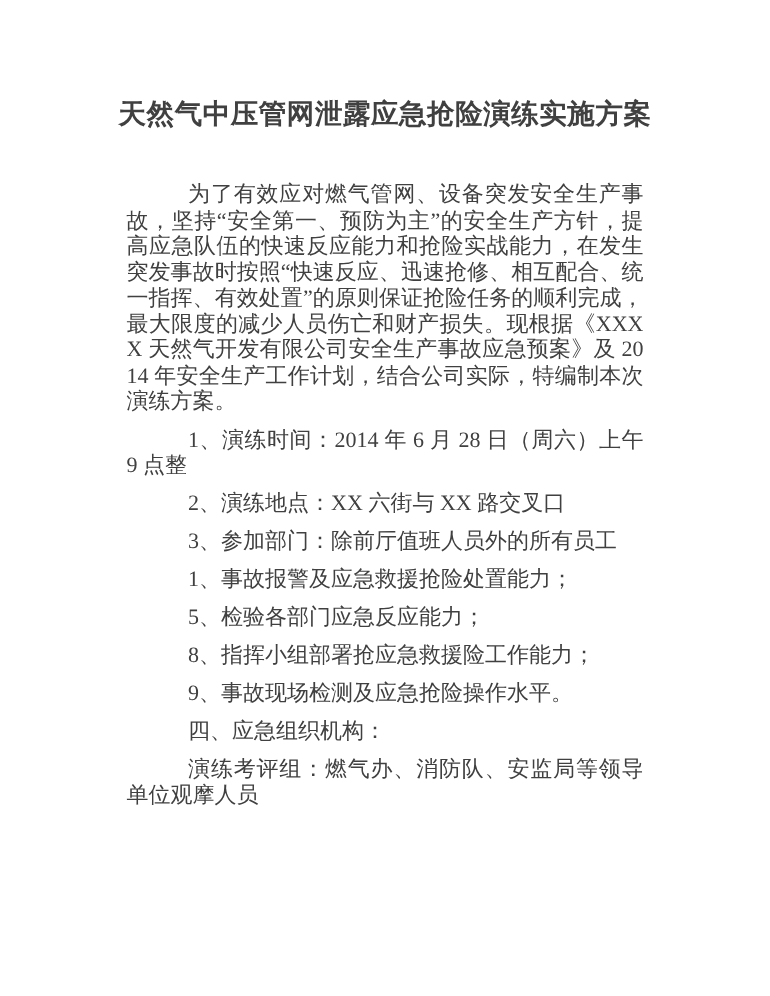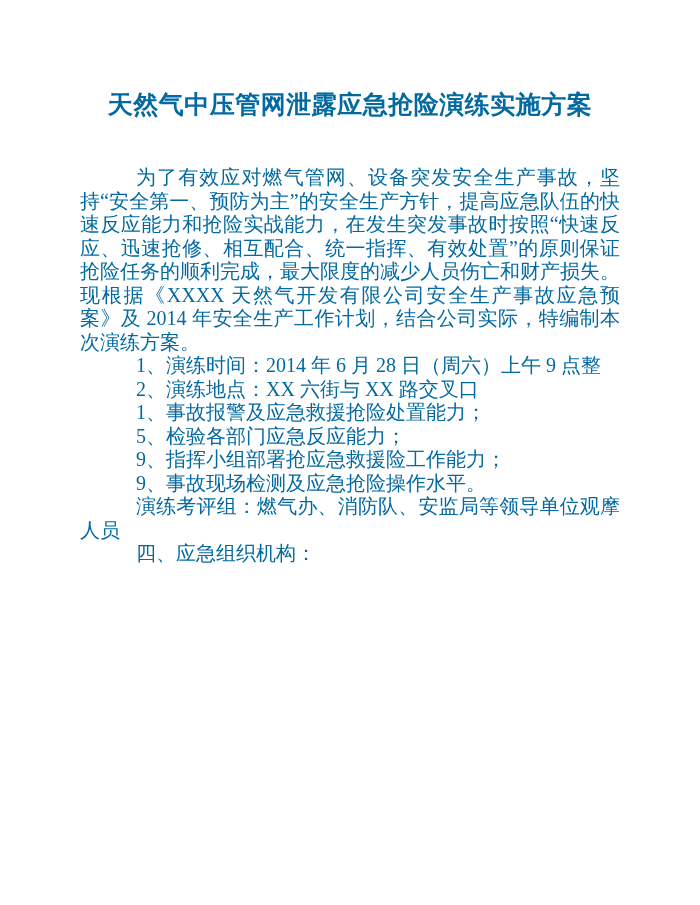--- a/index.html
+++ b/index.html
@@ -5,57 +5,58 @@
   html, body {
     margin: 0;
     padding: 0;
     background: #ffffff;
   }
   .page {
     position: relative;
     width: 700px;
     height: 905px;
     background: #ffffff;
-    color: #0369a1;
+    color: #404040;
     font-family: "Liberation Serif", "DejaVu Serif", serif;
     overflow: hidden;
     box-sizing: border-box;
-    padding: 0 80px;
+    padding: 0 104px;
   }
   .doc-title {
     margin: 88px 0 0 0;
     font-size: 25px;
     font-weight: bold;
     text-align: center;
     line-height: 34px;
     white-space: nowrap;
     letter-spacing: 0.5px;
   }
   .doc-body {
     margin-top: 44px;
     font-size: 20px;
     line-height: 23.5px;
     text-align: justify;
   }
   .para {
-    margin: 0;
+    margin: 11px;
     padding: 0;
     text-indent: 56px;
     word-break: break-all;
   }
 </style>
 </head>
 <body>
 
 <div class="page">
   <h1 class="doc-title">天然气中压管网泄露应急抢险演练实施方案</h1>
   <div class="doc-body">
       <p class="para">为了有效应对燃气管网、设备突发安全生产事故，坚持“安全第一、预防为主”的安全生产方针，提高应急队伍的快速反应能力和抢险实战能力，在发生突发事故时按照“快速反应、迅速抢修、相互配合、统一指挥、有效处置”的原则保证抢险任务的顺利完成，最大限度的减少人员伤亡和财产损失。现根据《XXXX 天然气开发有限公司安全生产事故应急预案》及 2014 年安全生产工作计划，结合公司实际，特编制本次演练方案。</p>
       <p class="para">1、演练时间：2014 年 6 月 28 日（周六）上午 9 点整</p>
       <p class="para">2、演练地点：XX 六街与 XX 路交叉口</p>
+      <p class="para">3、参加部门：除前厅值班人员外的所有员工</p>
       <p class="para">1、事故报警及应急救援抢险处置能力；</p>
       <p class="para">5、检验各部门应急反应能力；</p>
-      <p class="para">9、指挥小组部署抢应急救援险工作能力；</p>
+      <p class="para">8、指挥小组部署抢应急救援险工作能力；</p>
       <p class="para">9、事故现场检测及应急抢险操作水平。</p>
+      <p class="para">四、应急组织机构：</p>
       <p class="para">演练考评组：燃气办、消防队、安监局等领导单位观摩人员</p>
-      <p class="para">四、应急组织机构：</p>
     </div>
 </div>
 
 </body></html>

